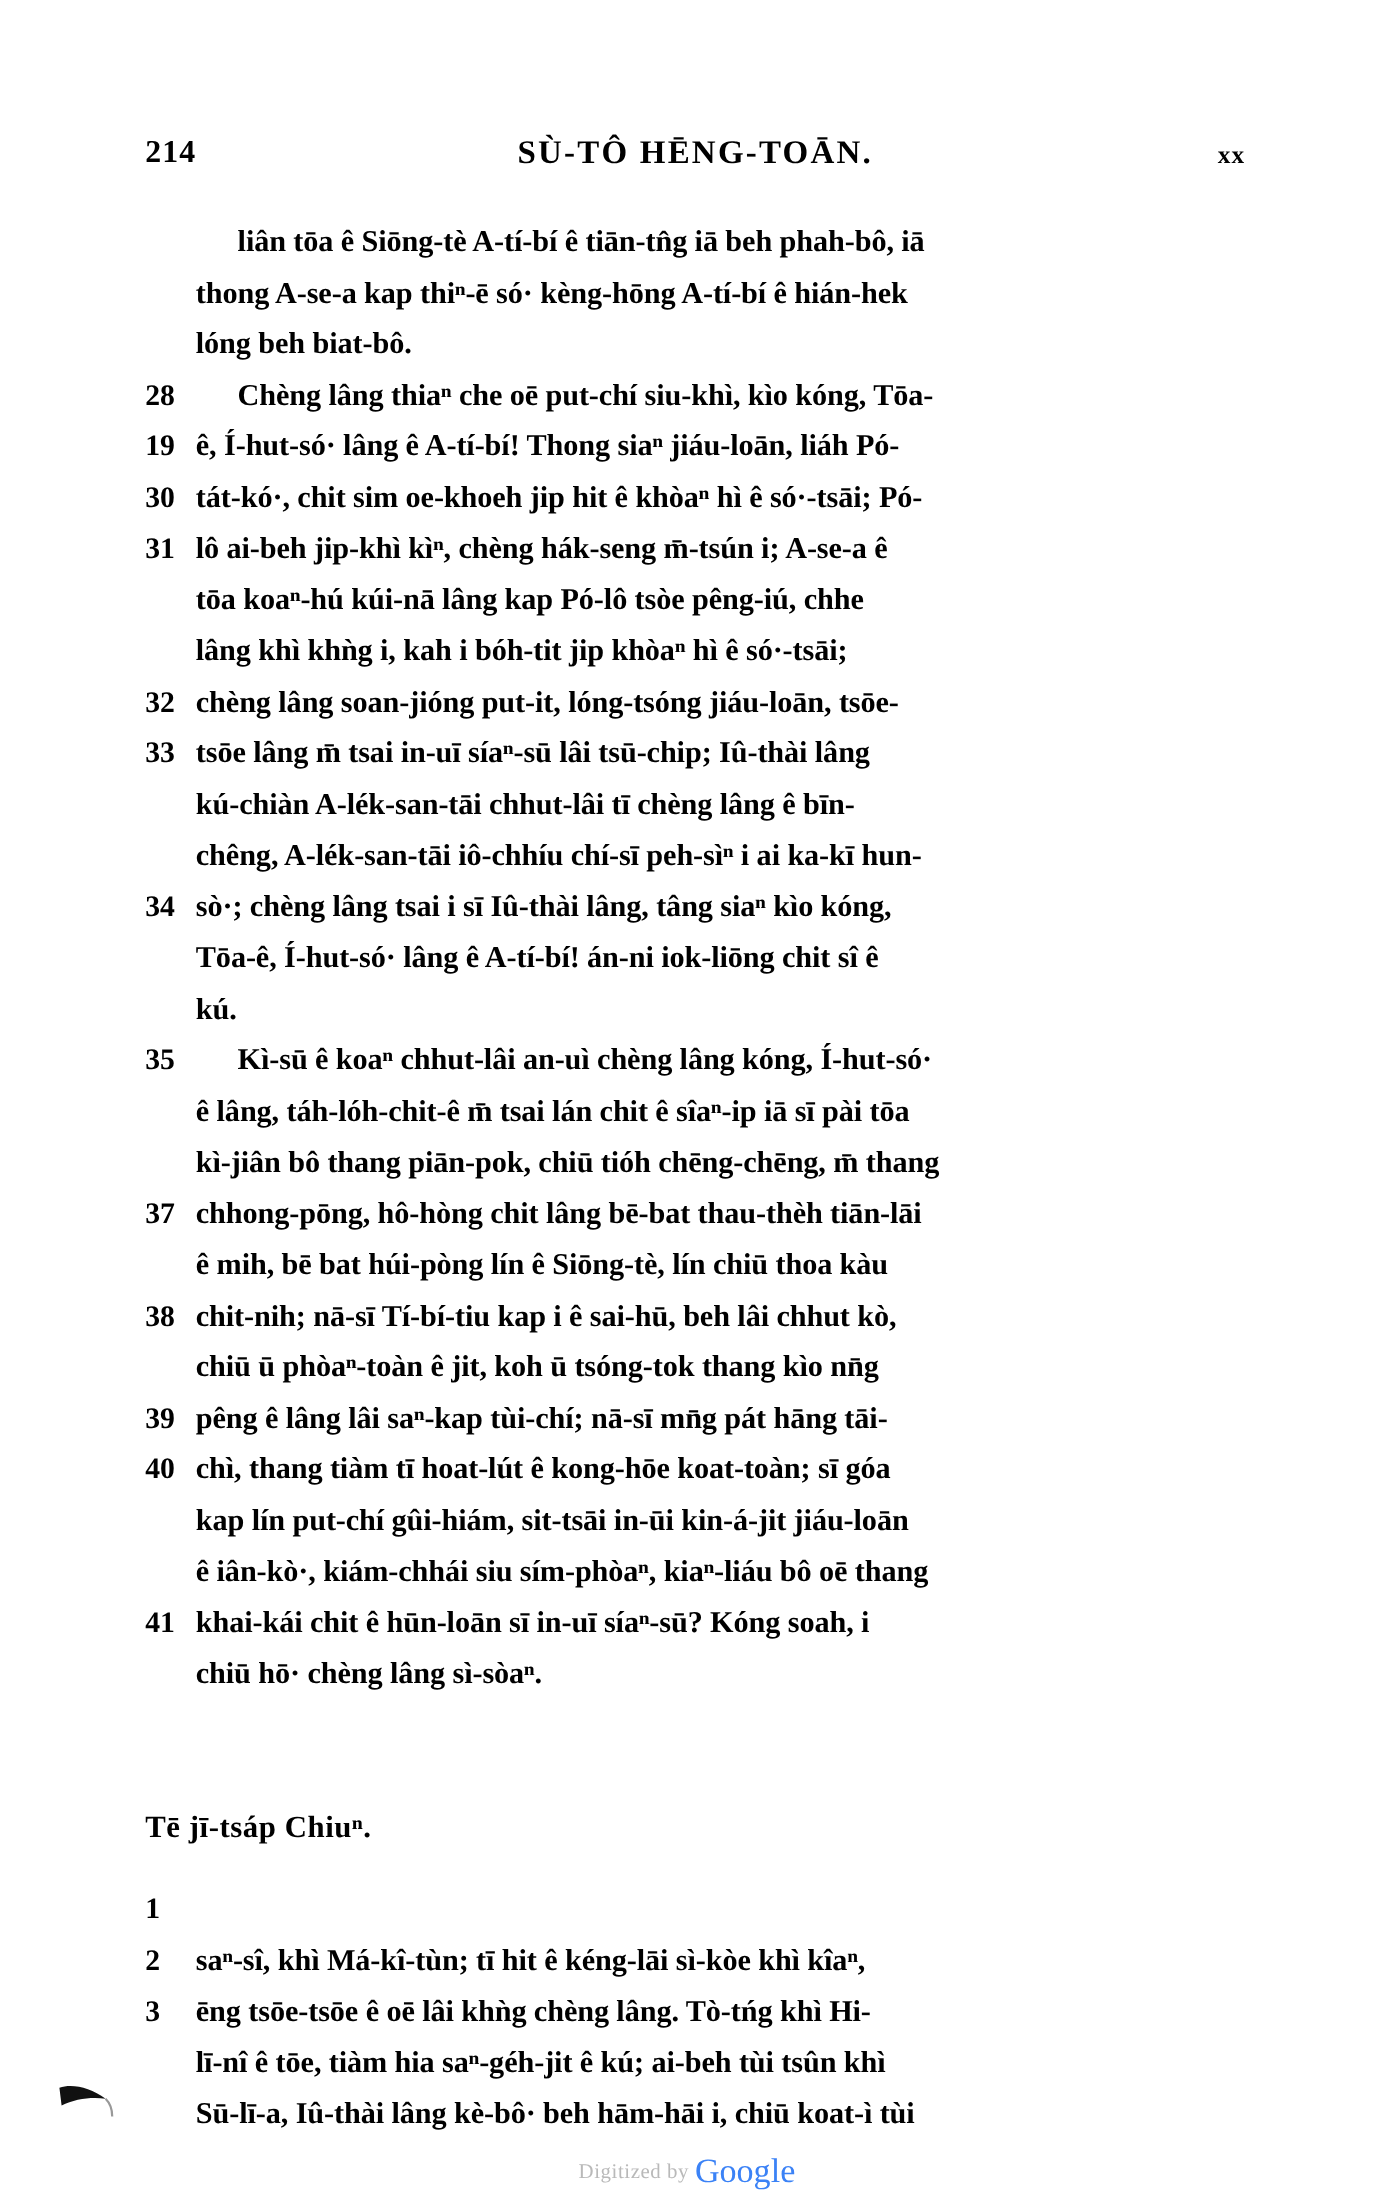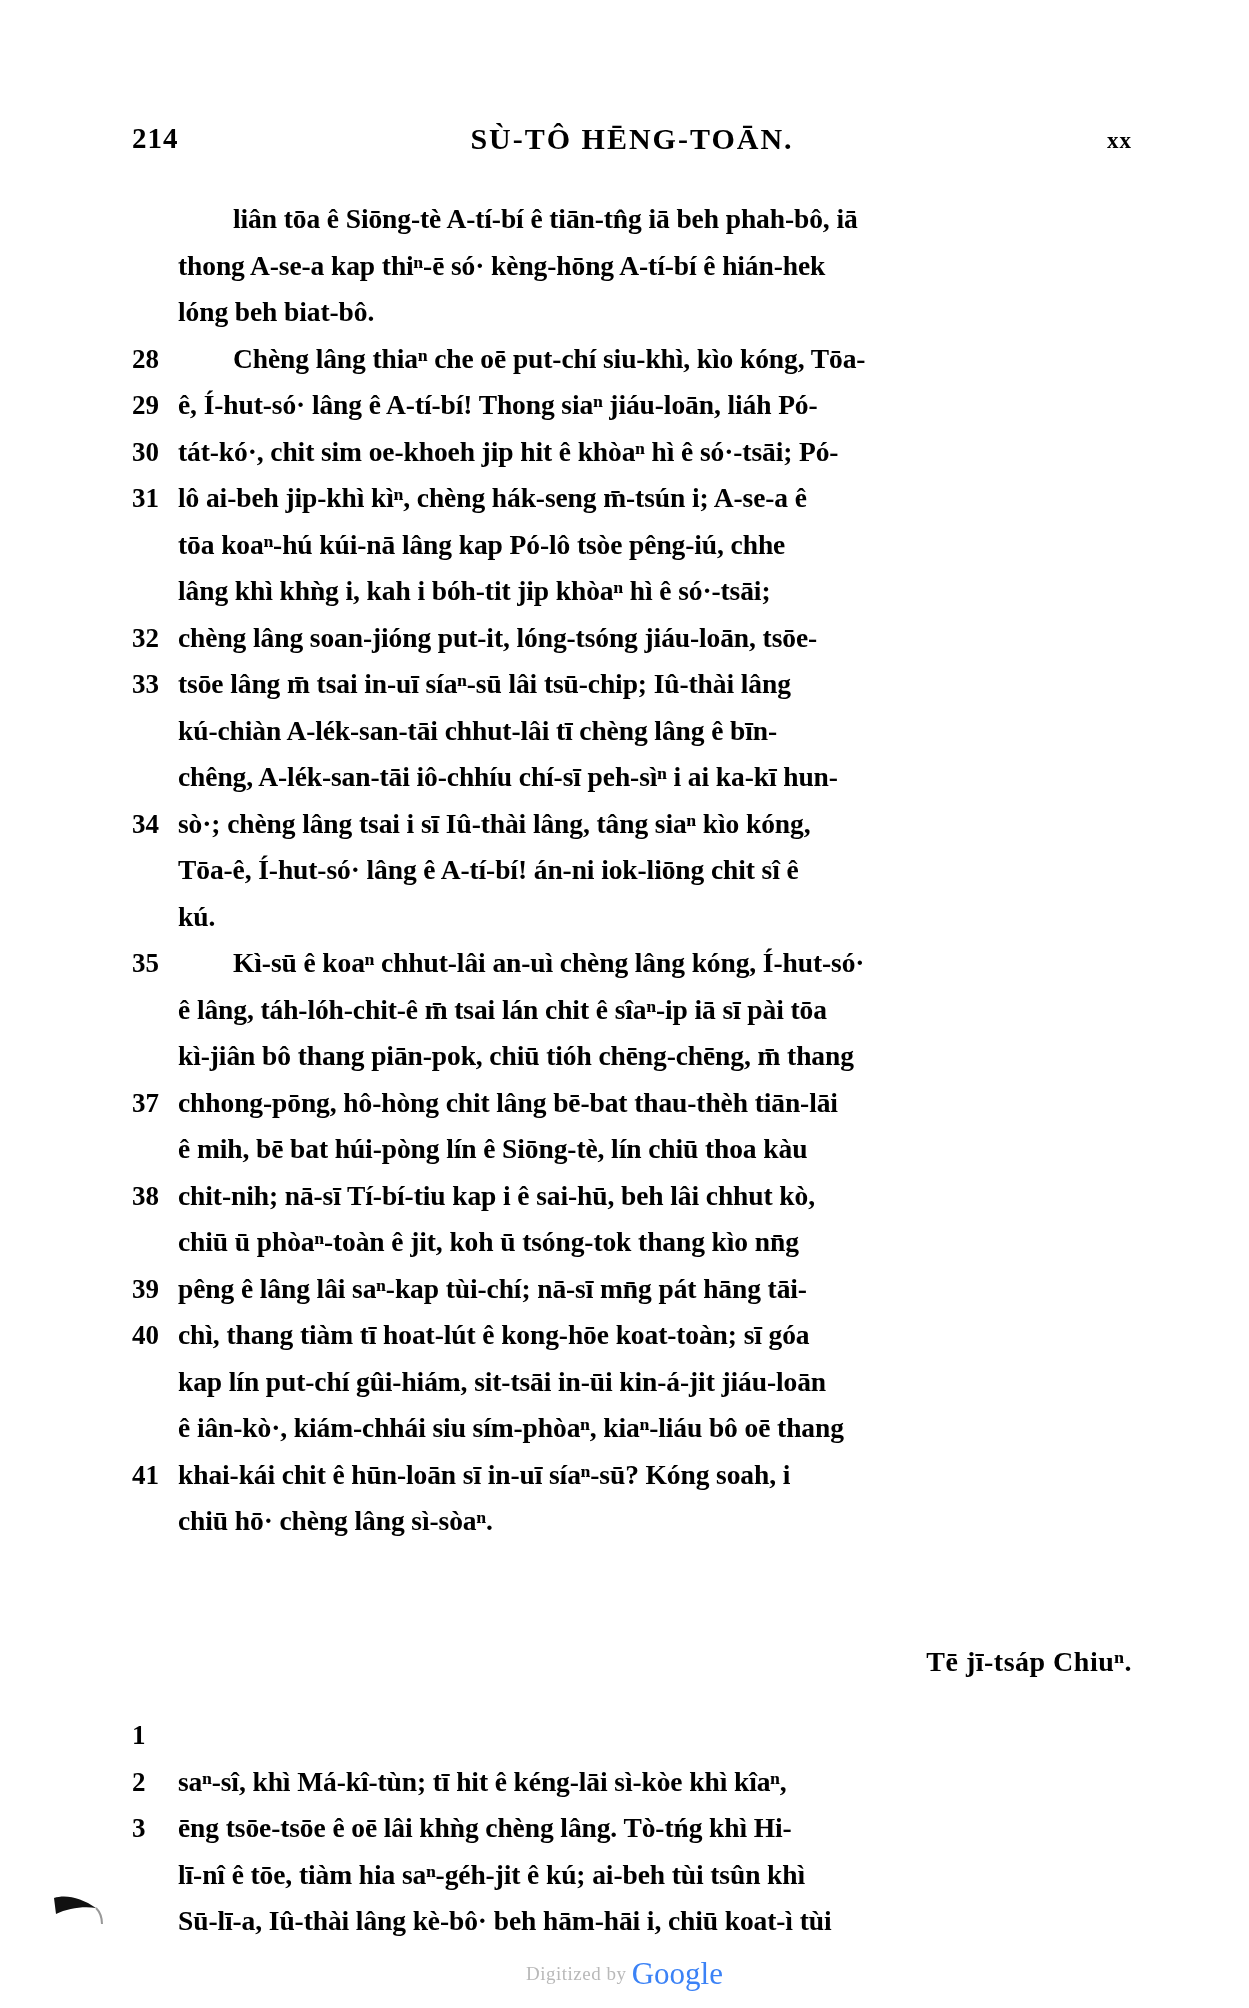--- a/index.html
+++ b/index.html
@@ -80,28 +80,28 @@
   }
   .ltext {
     position: absolute;
     left: 46px;
     top: 0;
     font-size: 27.5px;
     font-weight: bold;
     font-family: "Liberation Serif", serif;
     letter-spacing: -0.1px;
   }
-  .ltext.indent { left: 101px; text-align: right; }
+  .ltext.indent { left: 84px; text-align: right; }
   
   .chapter-head {
     position: absolute;
     left: 132px;
     top: 1646px;
     width: 1000px;
-    text-align: right;
+    text-align: left;
     font-size: 28px;
     font-weight: bold;
     letter-spacing: 0.5px;
   }
   .textblock2 {
     position: absolute;
     left: 132px;
     top: 1712px;
     width: 1010px;
   }
@@ -156,21 +156,21 @@
       </div>
     <div class="line">
         <span class="vnum"></span>
         <span class="ltext">lóng beh biat-bô.</span>
       </div>
     <div class="line">
         <span class="vnum">28</span>
         <span class="ltext indent">Chèng lâng thiaⁿ che oē put-chí siu-khì, kìo kóng, Tōa-</span>
       </div>
     <div class="line">
-        <span class="vnum">29</span>
+        <span class="vnum">19</span>
         <span class="ltext">ê, Í-hut-só· lâng ê A-tí-bí! Thong siaⁿ jiáu-loān, liáh Pó-</span>
       </div>
     <div class="line">
         <span class="vnum">30</span>
         <span class="ltext">tát-kó·, chit sim oe-khoeh jip hit ê khòaⁿ hì ê só·-tsāi; Pó-</span>
       </div>
     <div class="line">
         <span class="vnum">31</span>
         <span class="ltext">lô ai-beh jip-khì kìⁿ, chèng hák-seng m̄-tsún i; A-se-a ê</span>
       </div>

